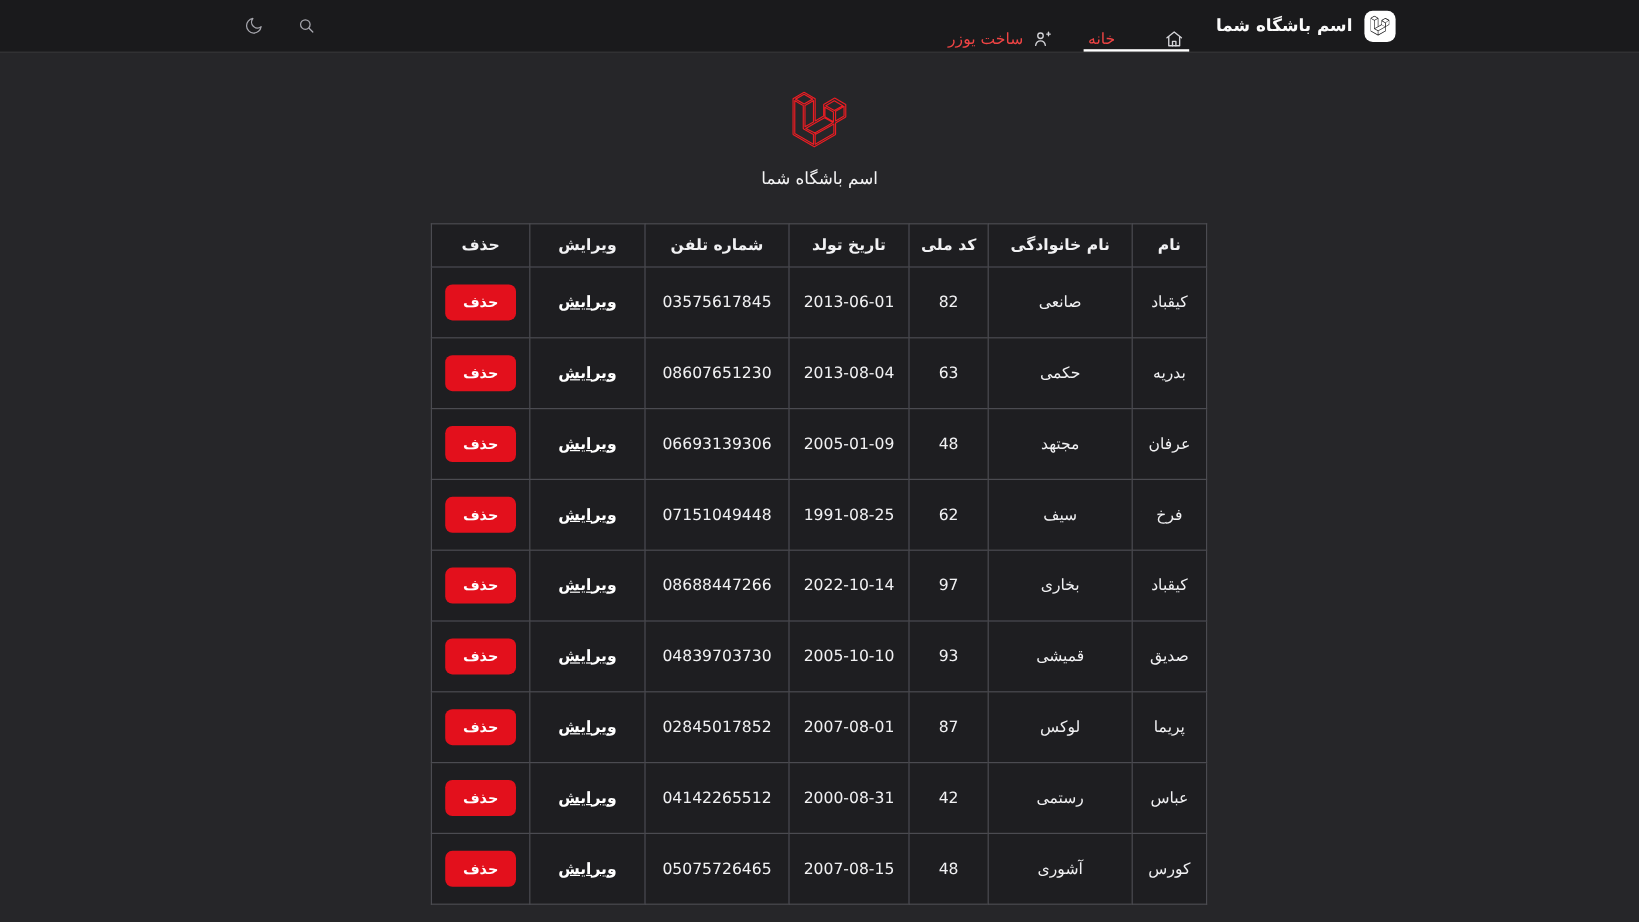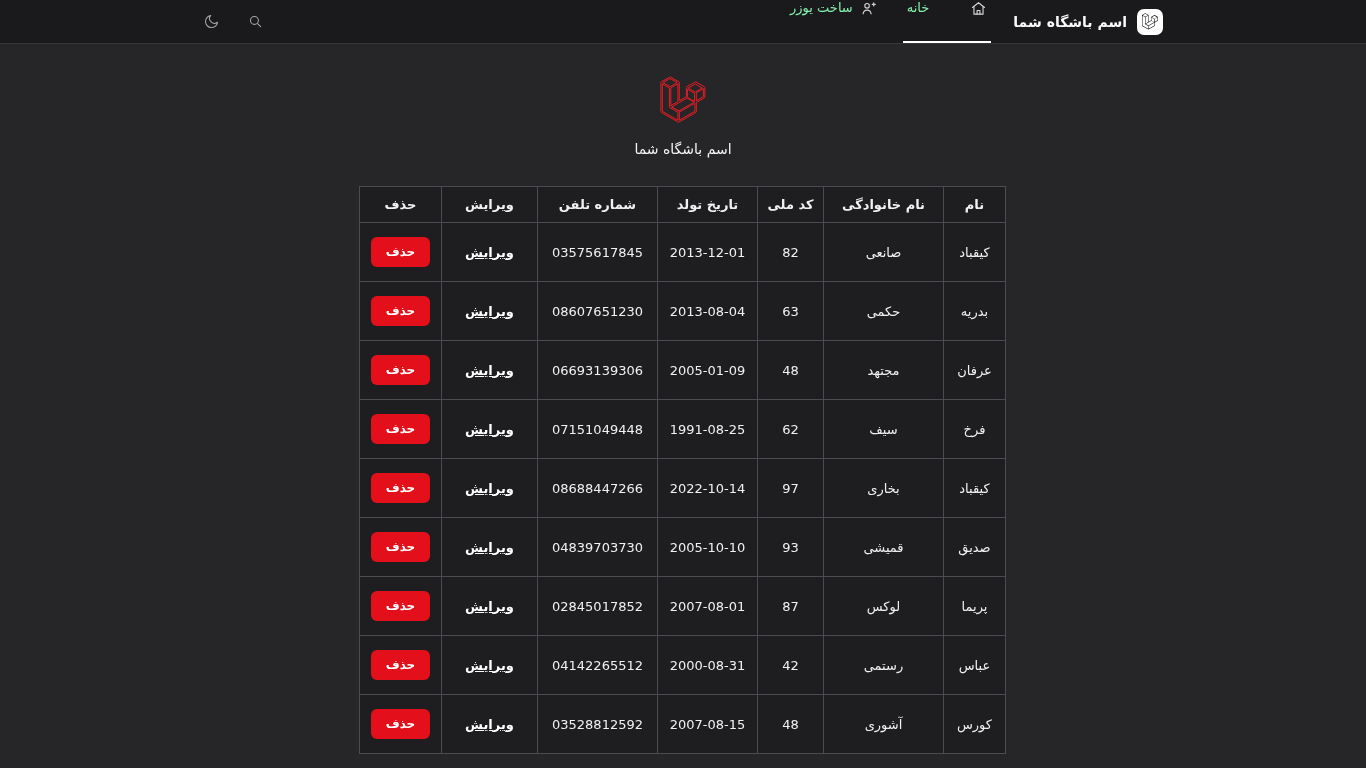--- a/index.html
+++ b/index.html
@@ -23,22 +23,22 @@
   }
   .nav-right { display: flex; align-items: stretch; gap: 22px; height: 100%; }
   .brand { display: flex; align-items: center; gap: 10px; }
   .brand-badge {
     width: 26px; height: 26px; background: #ffffff; border-radius: 7px;
     display: flex; align-items: center; justify-content: center;
   }
   .brand-text { color: #fafafa; font-weight: bold; font-size: 14px; white-space: nowrap; }
   .tabs { display: flex; align-items: stretch; gap: 22px; height: 100%; }
   .tab {
-    display: flex; align-items: flex-start; gap: 7px;
-    color: #86efac; font-size: 13px; text-decoration: none;
+    display: flex; align-items: flex-end; gap: 7px;
+    color: #ef4444; font-size: 13px; text-decoration: none;
     border-bottom: 2px solid transparent; padding: 0 4px; cursor: pointer;
     white-space: nowrap;
   }
   .tab.active { border-bottom-color: #ffffff; gap: 41px; }
   .tab .ticon { color: #d4d4d8; display: flex; }
   .nav-left { display: flex; align-items: center; gap: 27px; direction: ltr; }
   .icon-btn {
     background: none; border: none; padding: 0; margin: 0;
     color: #a6a6ad; display: flex; cursor: pointer;
   }
@@ -165,21 +165,21 @@
         <th>شماره تلفن</th>
         <th>ویرایش</th>
         <th>حذف</th>
       </tr>
     </thead>
     <tbody id="table-body">
   <tr>
     <td>کیقباد</td>
     <td>صانعی</td>
     <td>82</td>
-    <td>2013-12-01</td>
+    <td>2013-06-01</td>
     <td>03575617845</td>
     <td>
       <a class="edit-link">ویرایش</a>
     </td>
     <td>
       <button class="delete-btn">حذف</button>
     </td>
   </tr>
 
   <tr>
@@ -278,21 +278,21 @@
     <td>
       <button class="delete-btn">حذف</button>
     </td>
   </tr>
 
   <tr>
     <td>کورس</td>
     <td>آشوری</td>
     <td>48</td>
     <td>2007-08-15</td>
-    <td>03528812592</td>
+    <td>05075726465</td>
     <td>
       <a class="edit-link">ویرایش</a>
     </td>
     <td>
       <button class="delete-btn">حذف</button>
     </td>
   </tr>
 </tbody>
   </table>
 </div>

